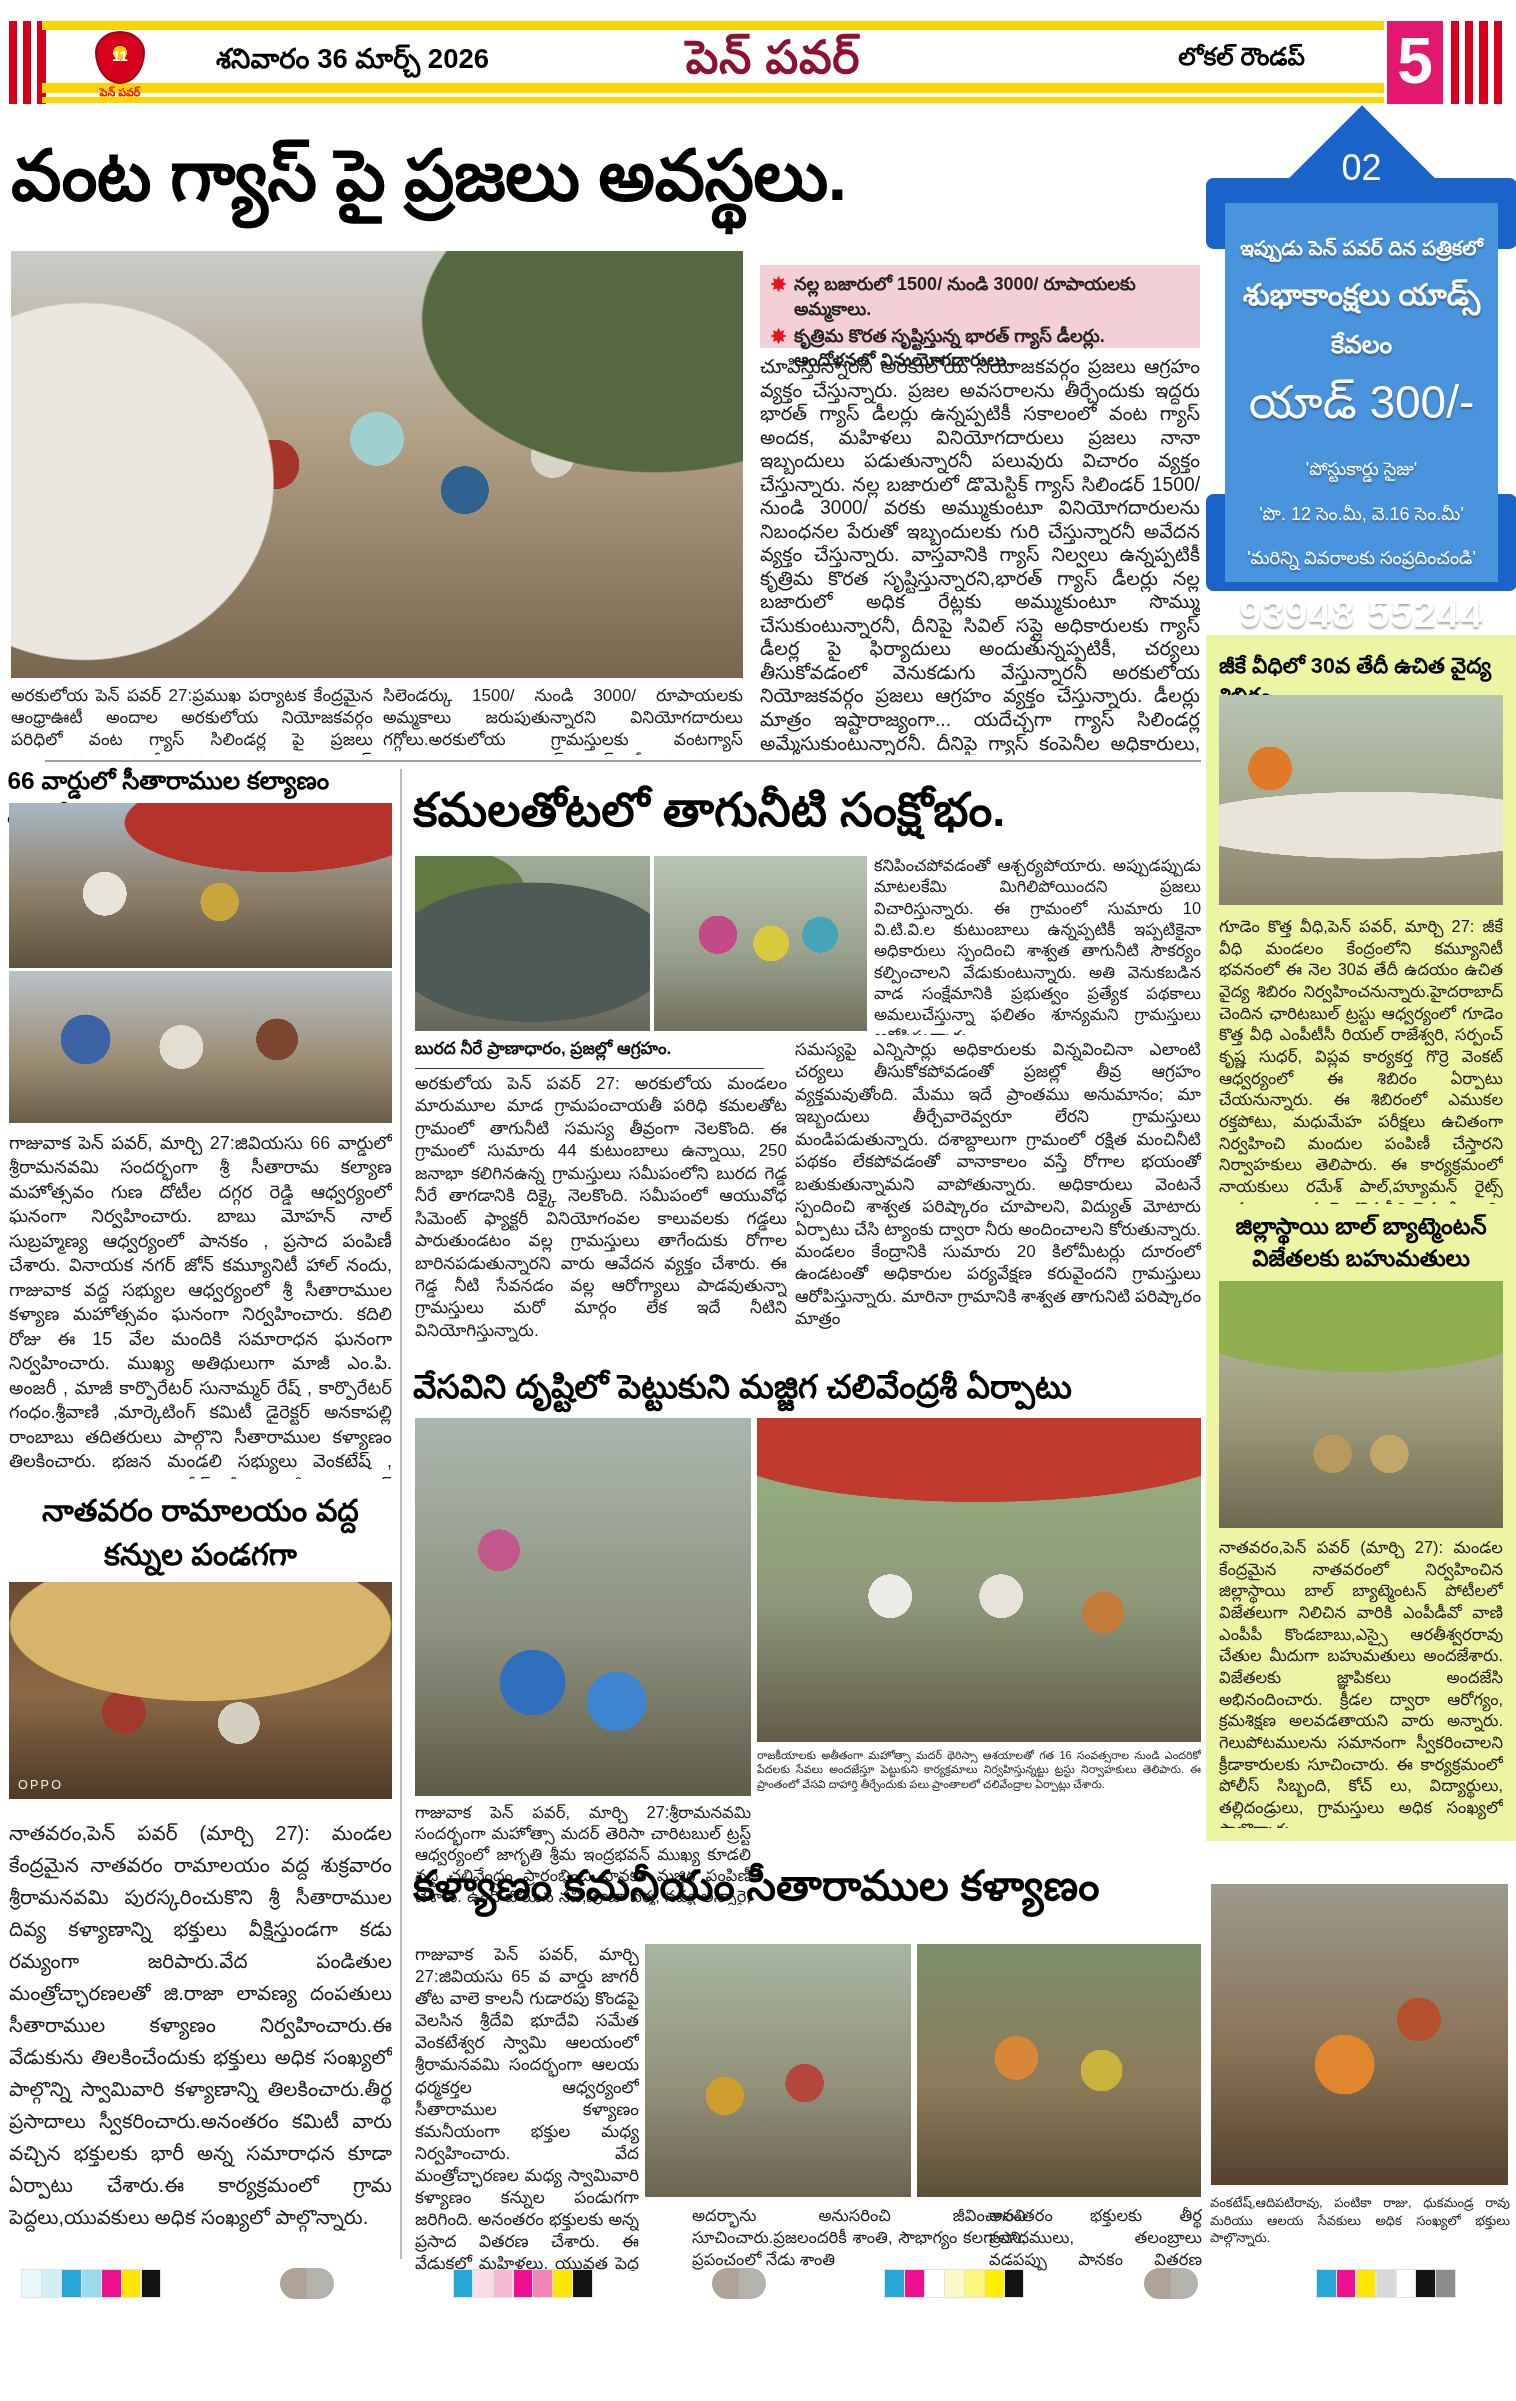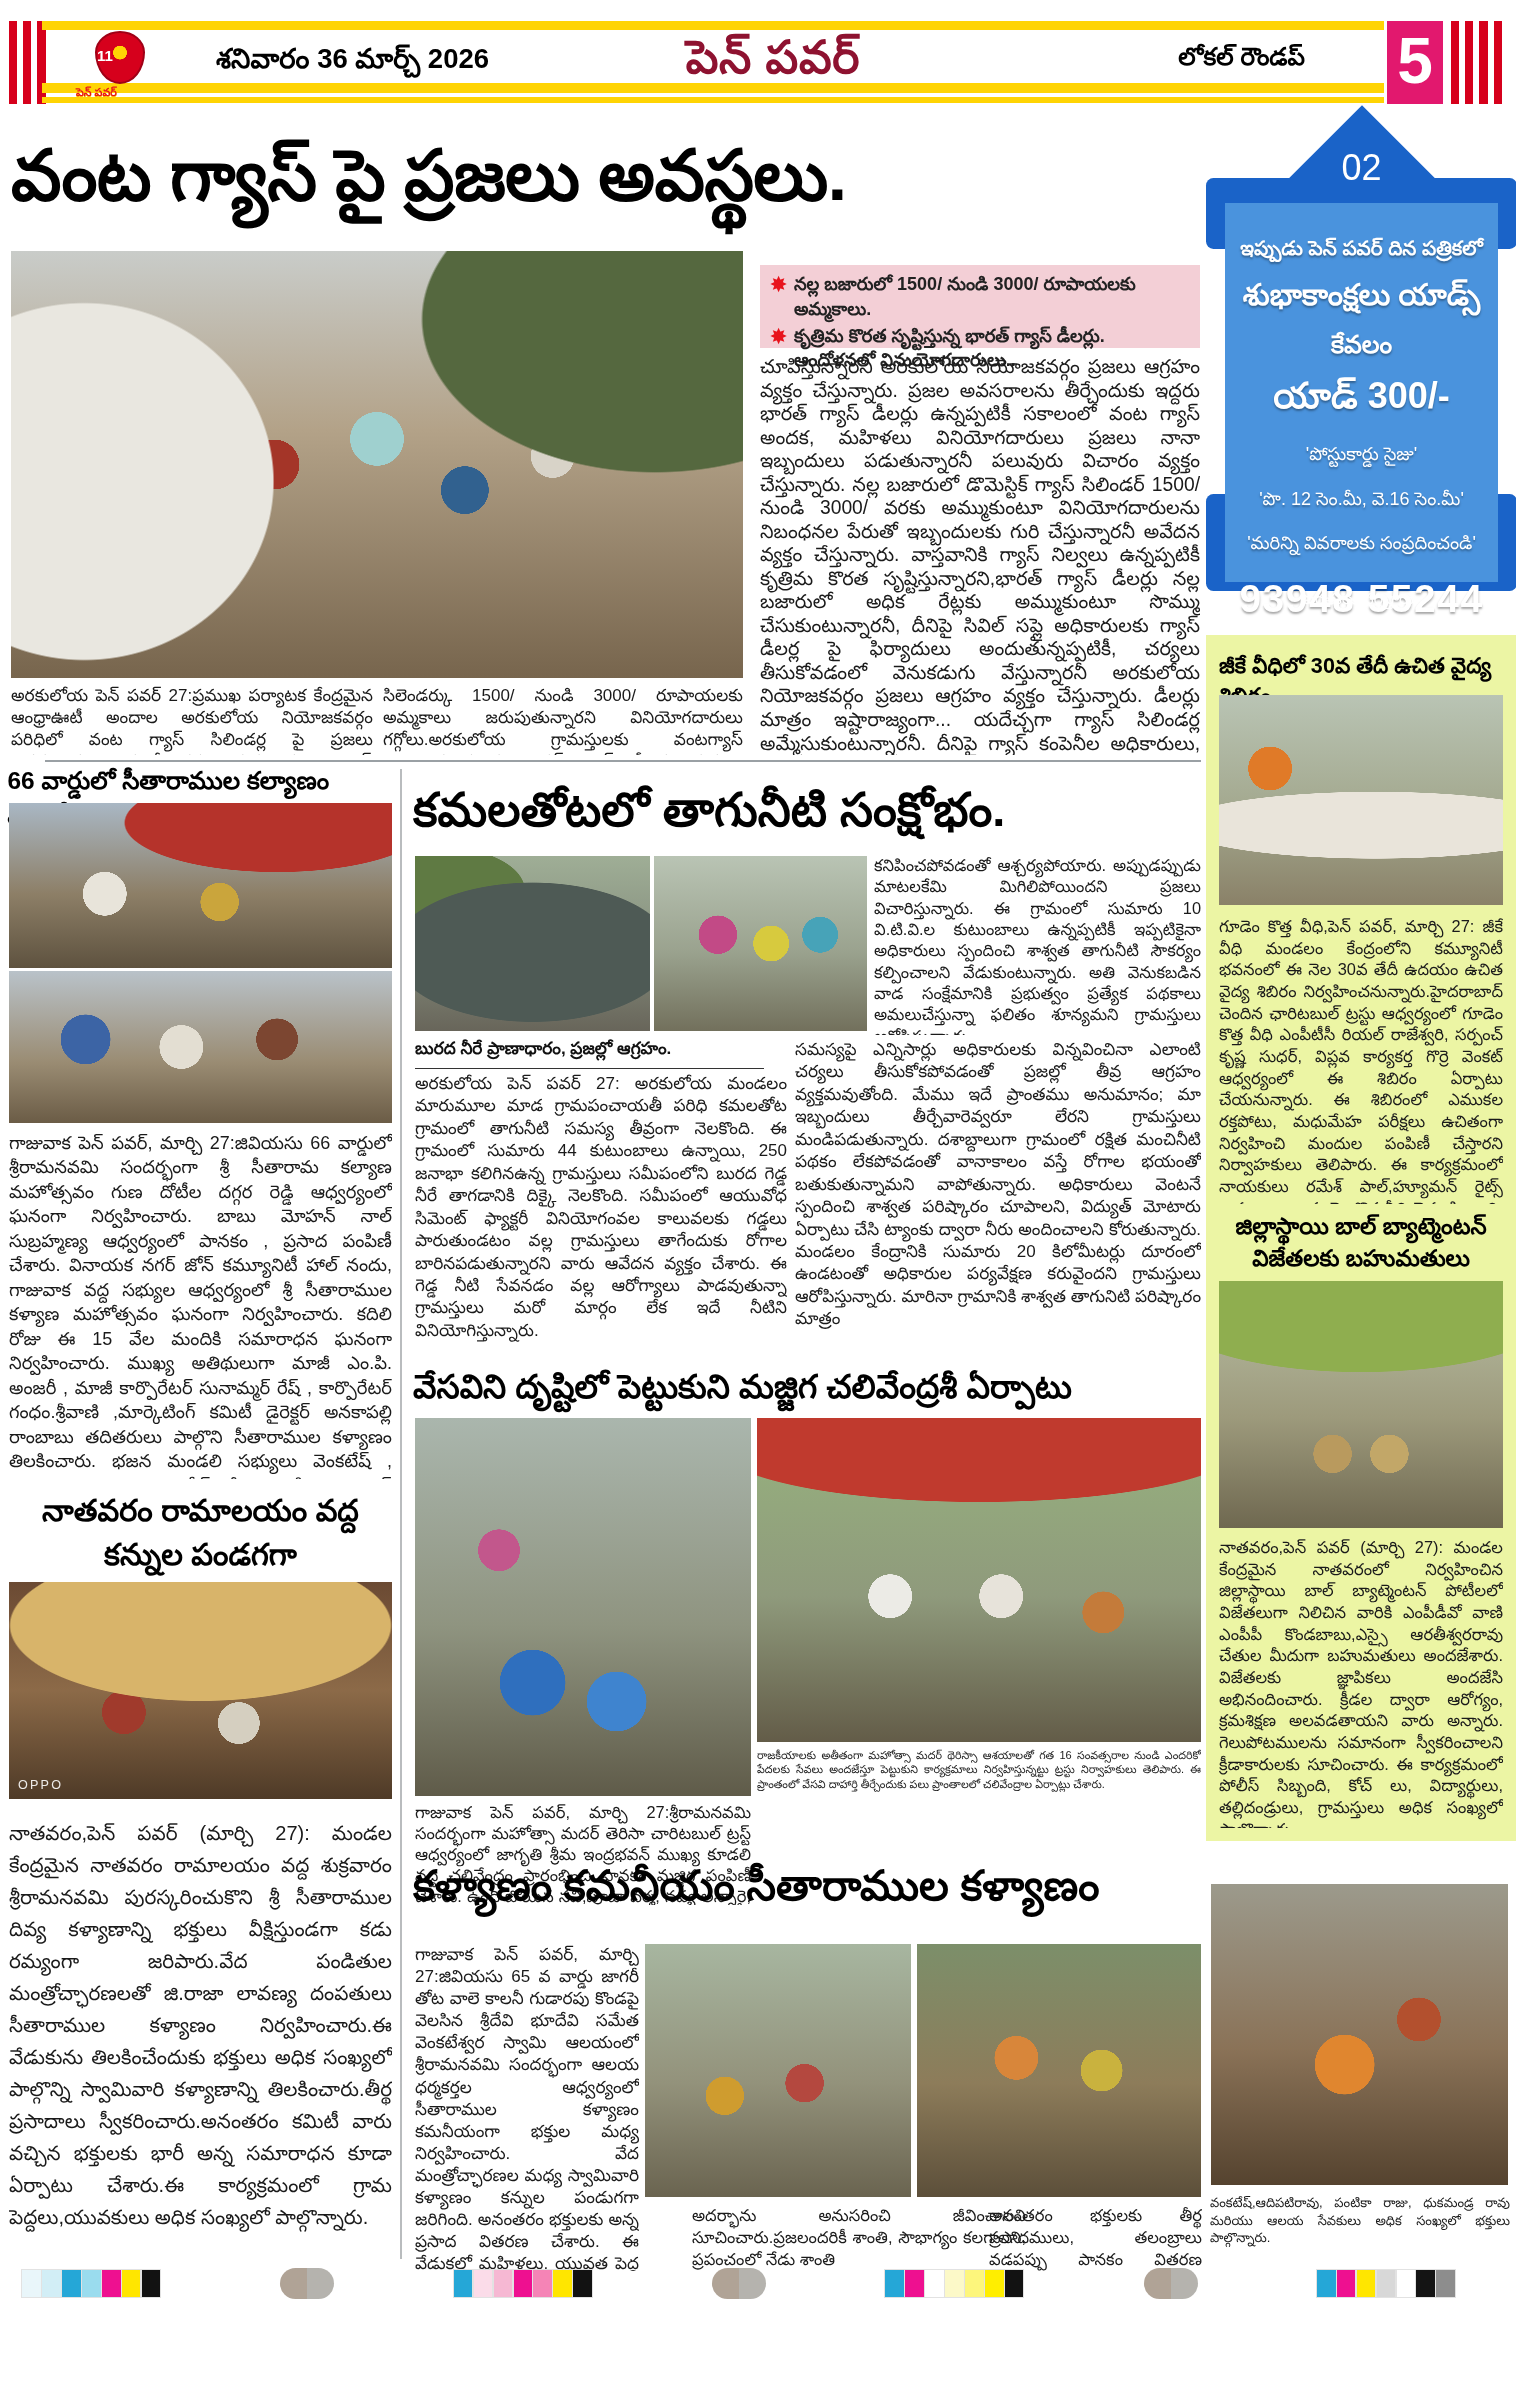--- a/index.html
+++ b/index.html
@@ -3,21 +3,21 @@
 <meta charset="utf-8">
 <style>
   html,body{margin:0;padding:0;background:#fff;}
   .page{position:relative;width:1516px;height:2401px;background:#fff;overflow:hidden;
         font-family:"Liberation Sans",sans-serif;color:#111;}
   .abs{position:absolute;}
   
   .ybar{position:absolute;left:42px;width:1342px;background:#ffd404;}
   .stripes{position:absolute;top:21px;height:83px;display:flex;gap:6px;}
   .stripes .s{width:8.2px;height:100%;background:#d6001c;}
-  .logo{position:absolute;left:76px;top:31px;width:88px;height:74px;text-align:left;}
+  .logo{position:absolute;left:76px;top:31px;width:88px;height:74px;text-align:center;}
   .logo .shield{width:46px;height:49px;margin:0 auto;background:radial-gradient(circle at 50% 40%,#ffd404 0 18%,#d6001c 19% 100%);
         border-radius:50% 50% 50% 50%/40% 40% 60% 60%;border:2.2px solid #a00016;
         color:#fff;font-weight:bold;font-size:15px;line-height:45px;}
   .logo .lt{font-size:11px;font-weight:bold;color:#e8131c;text-shadow:0 0.7px 0 #ffd404;margin-top:1.5px;}
   .hdr-date{position:absolute;left:216px;top:43px;width:357px;font-size:27.5px;font-weight:bold;color:#000;}
   .masthead{position:absolute;left:617px;top:30px;width:312px;text-align:center;
         font-size:46px;font-weight:800;color:#8e1230;letter-spacing:0.7px;}
   .hdr-section{position:absolute;left:1130px;top:43px;width:223px;text-align:center;
         font-size:24.5px;font-weight:bold;color:#000;}
   .pagebox{position:absolute;left:1387px;top:21px;width:56px;height:83px;background:#e2186e;
@@ -109,21 +109,21 @@
         transform:translateX(-50%) rotate(45deg);background:#1a63c8;}
   .ad .num{position:absolute;left:0;right:0;top:15px;text-align:center;color:#fff;
         font-size:36px;font-weight:400;}
   .ad .wing{position:absolute;left:0;right:0;background:#1a63c8;border-radius:7.4px;}
   .ad .panel{position:absolute;left:19.3px;right:19.3px;top:71px;bottom:39px;background:#4a93dd;
         text-align:center;color:#fff;}
   .ad .panel div{text-shadow:0 1.5px 2.2px rgba(0,0,0,.35);}
   .adl1{margin-top:34px;font-size:20px;font-weight:bold;}
   .adl2{margin-top:13.4px;font-size:30px;font-weight:800;}
   .adl3{margin-top:10.4px;font-size:25px;font-weight:800;}
-  .adl4{margin-top:10.4px;font-size:36px;font-weight:700;}
+  .adl4{margin-top:10.4px;font-size:46px;font-weight:400;}
   .adn{margin-top:19.3px;font-size:18px;}
   .adphone{margin-top:19.3px;font-size:39px;font-weight:800;letter-spacing:1.5px;}
   .adterms{position:absolute;left:0;right:0;bottom:9px;text-align:center;color:#fff;font-size:15.6px;}
   
   .color-bars{position:absolute;left:22px;top:2268px;width:1434px;height:31px;
         display:flex;align-items:center;justify-content:space-between;}
   .swgroup{display:flex;}
   .sw{width:18.6px;height:27px;border:0.7px solid #e2e2e2;margin-left:-0.7px;}
   .blob{width:54px;height:31px;border-radius:15.6px;background:linear-gradient(90deg,#b0a396 50%,#b5b3ae 50%);}
 </style>

